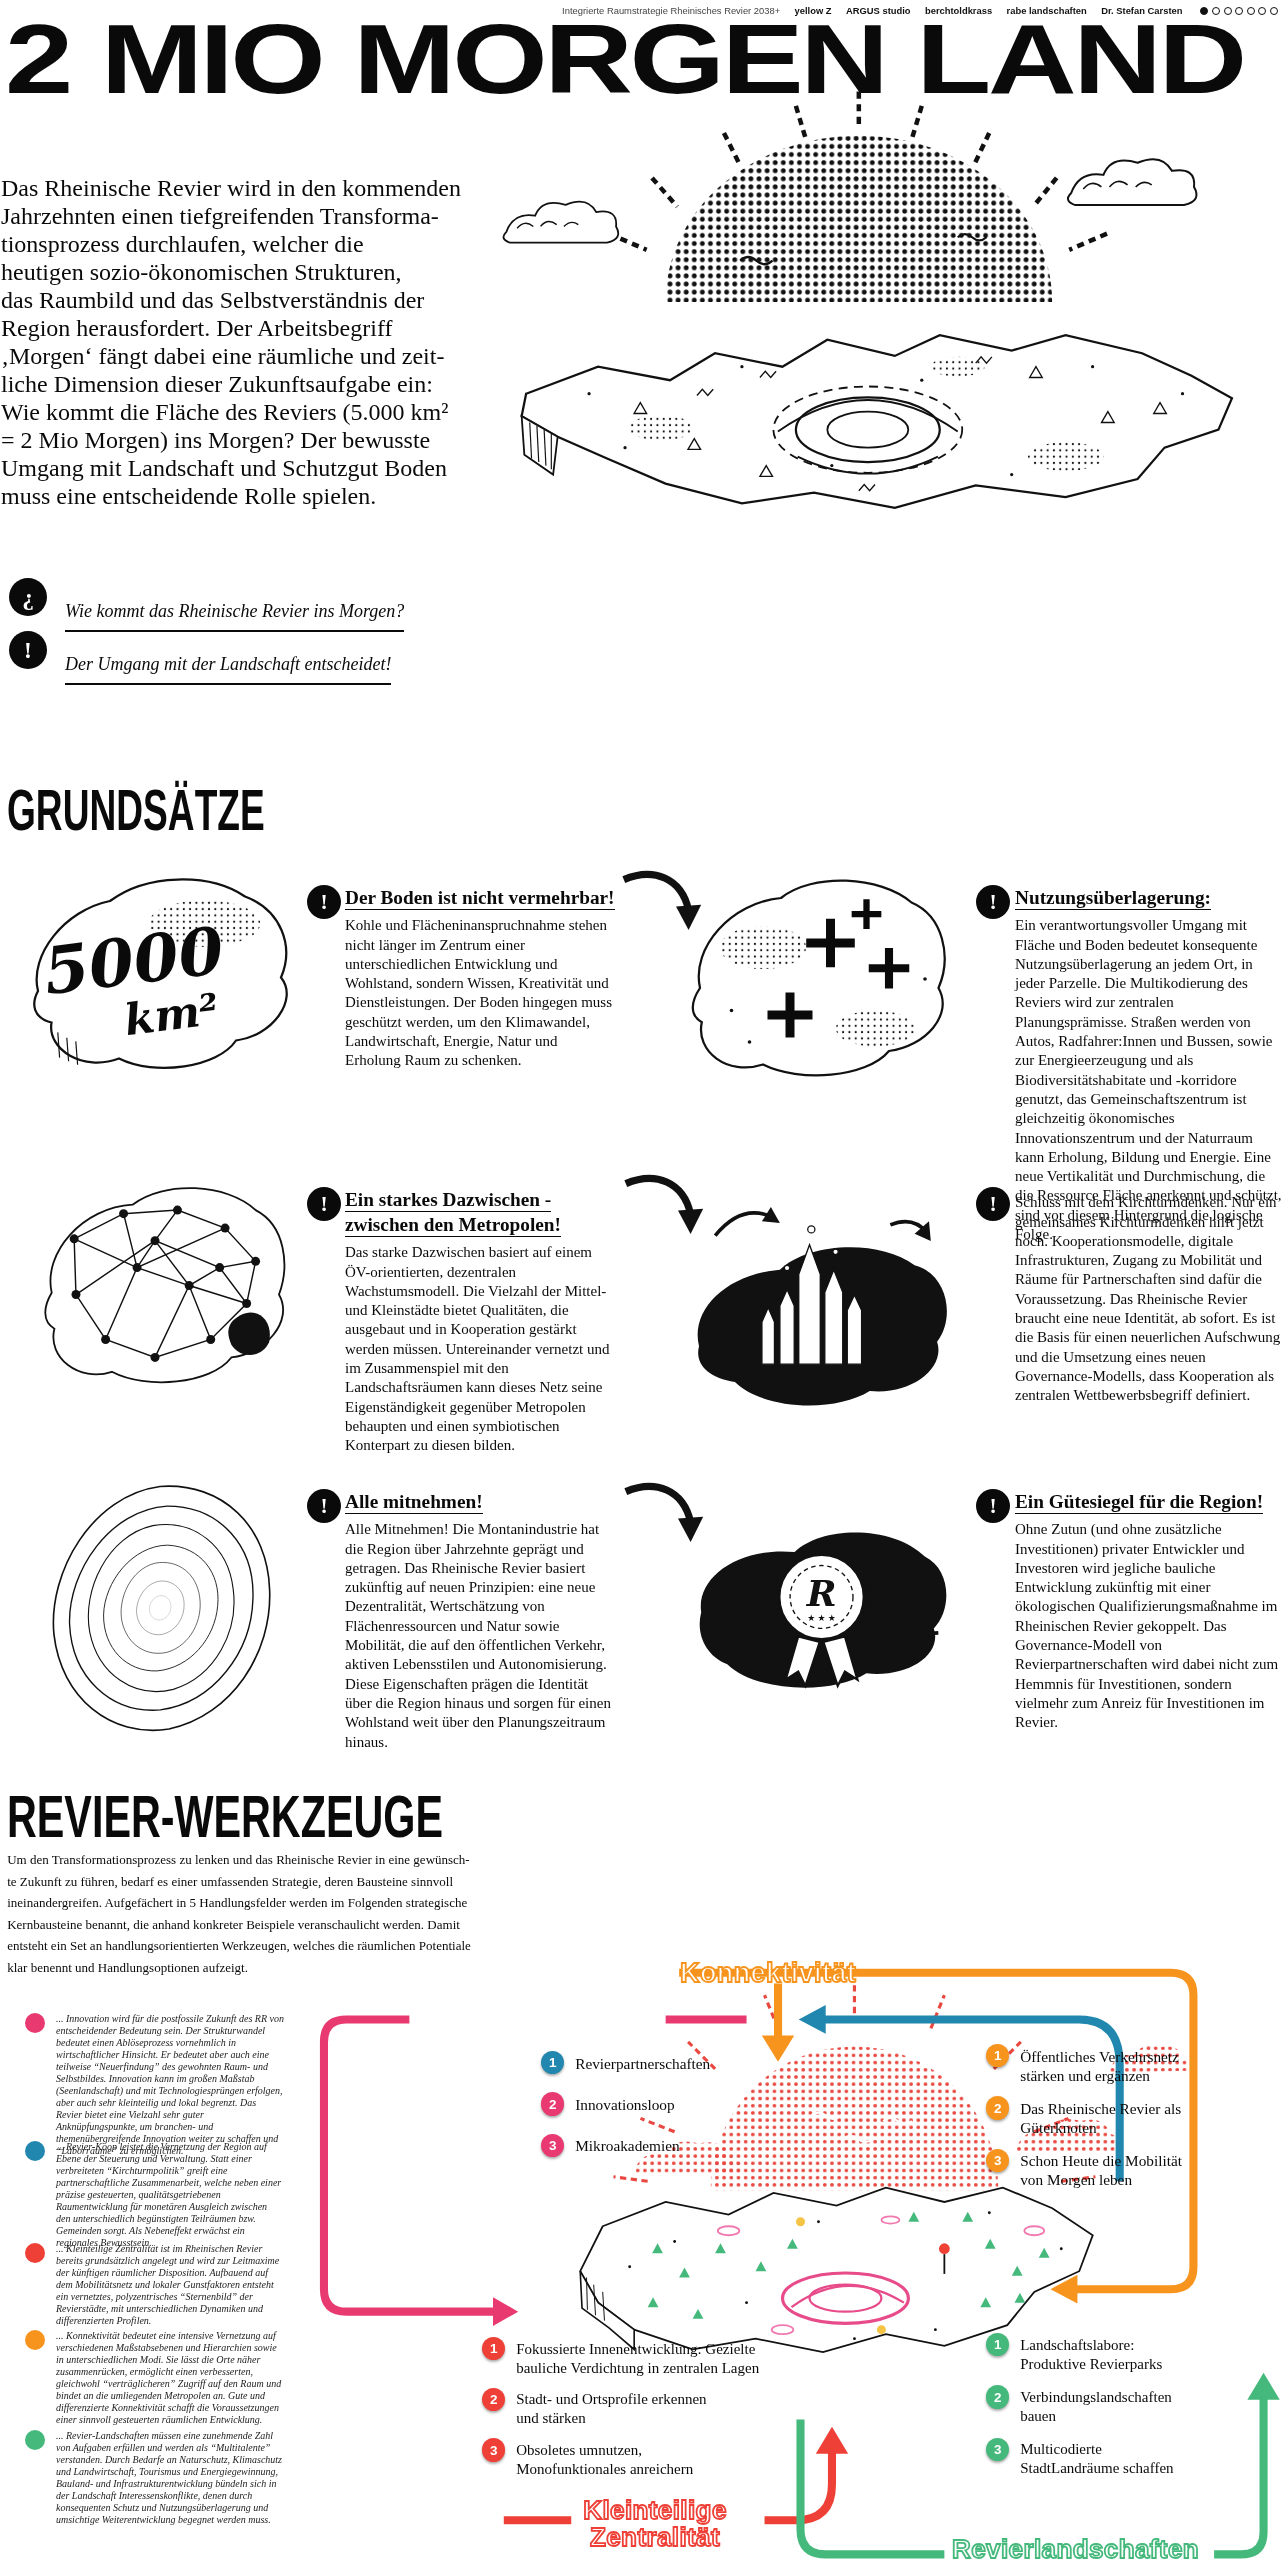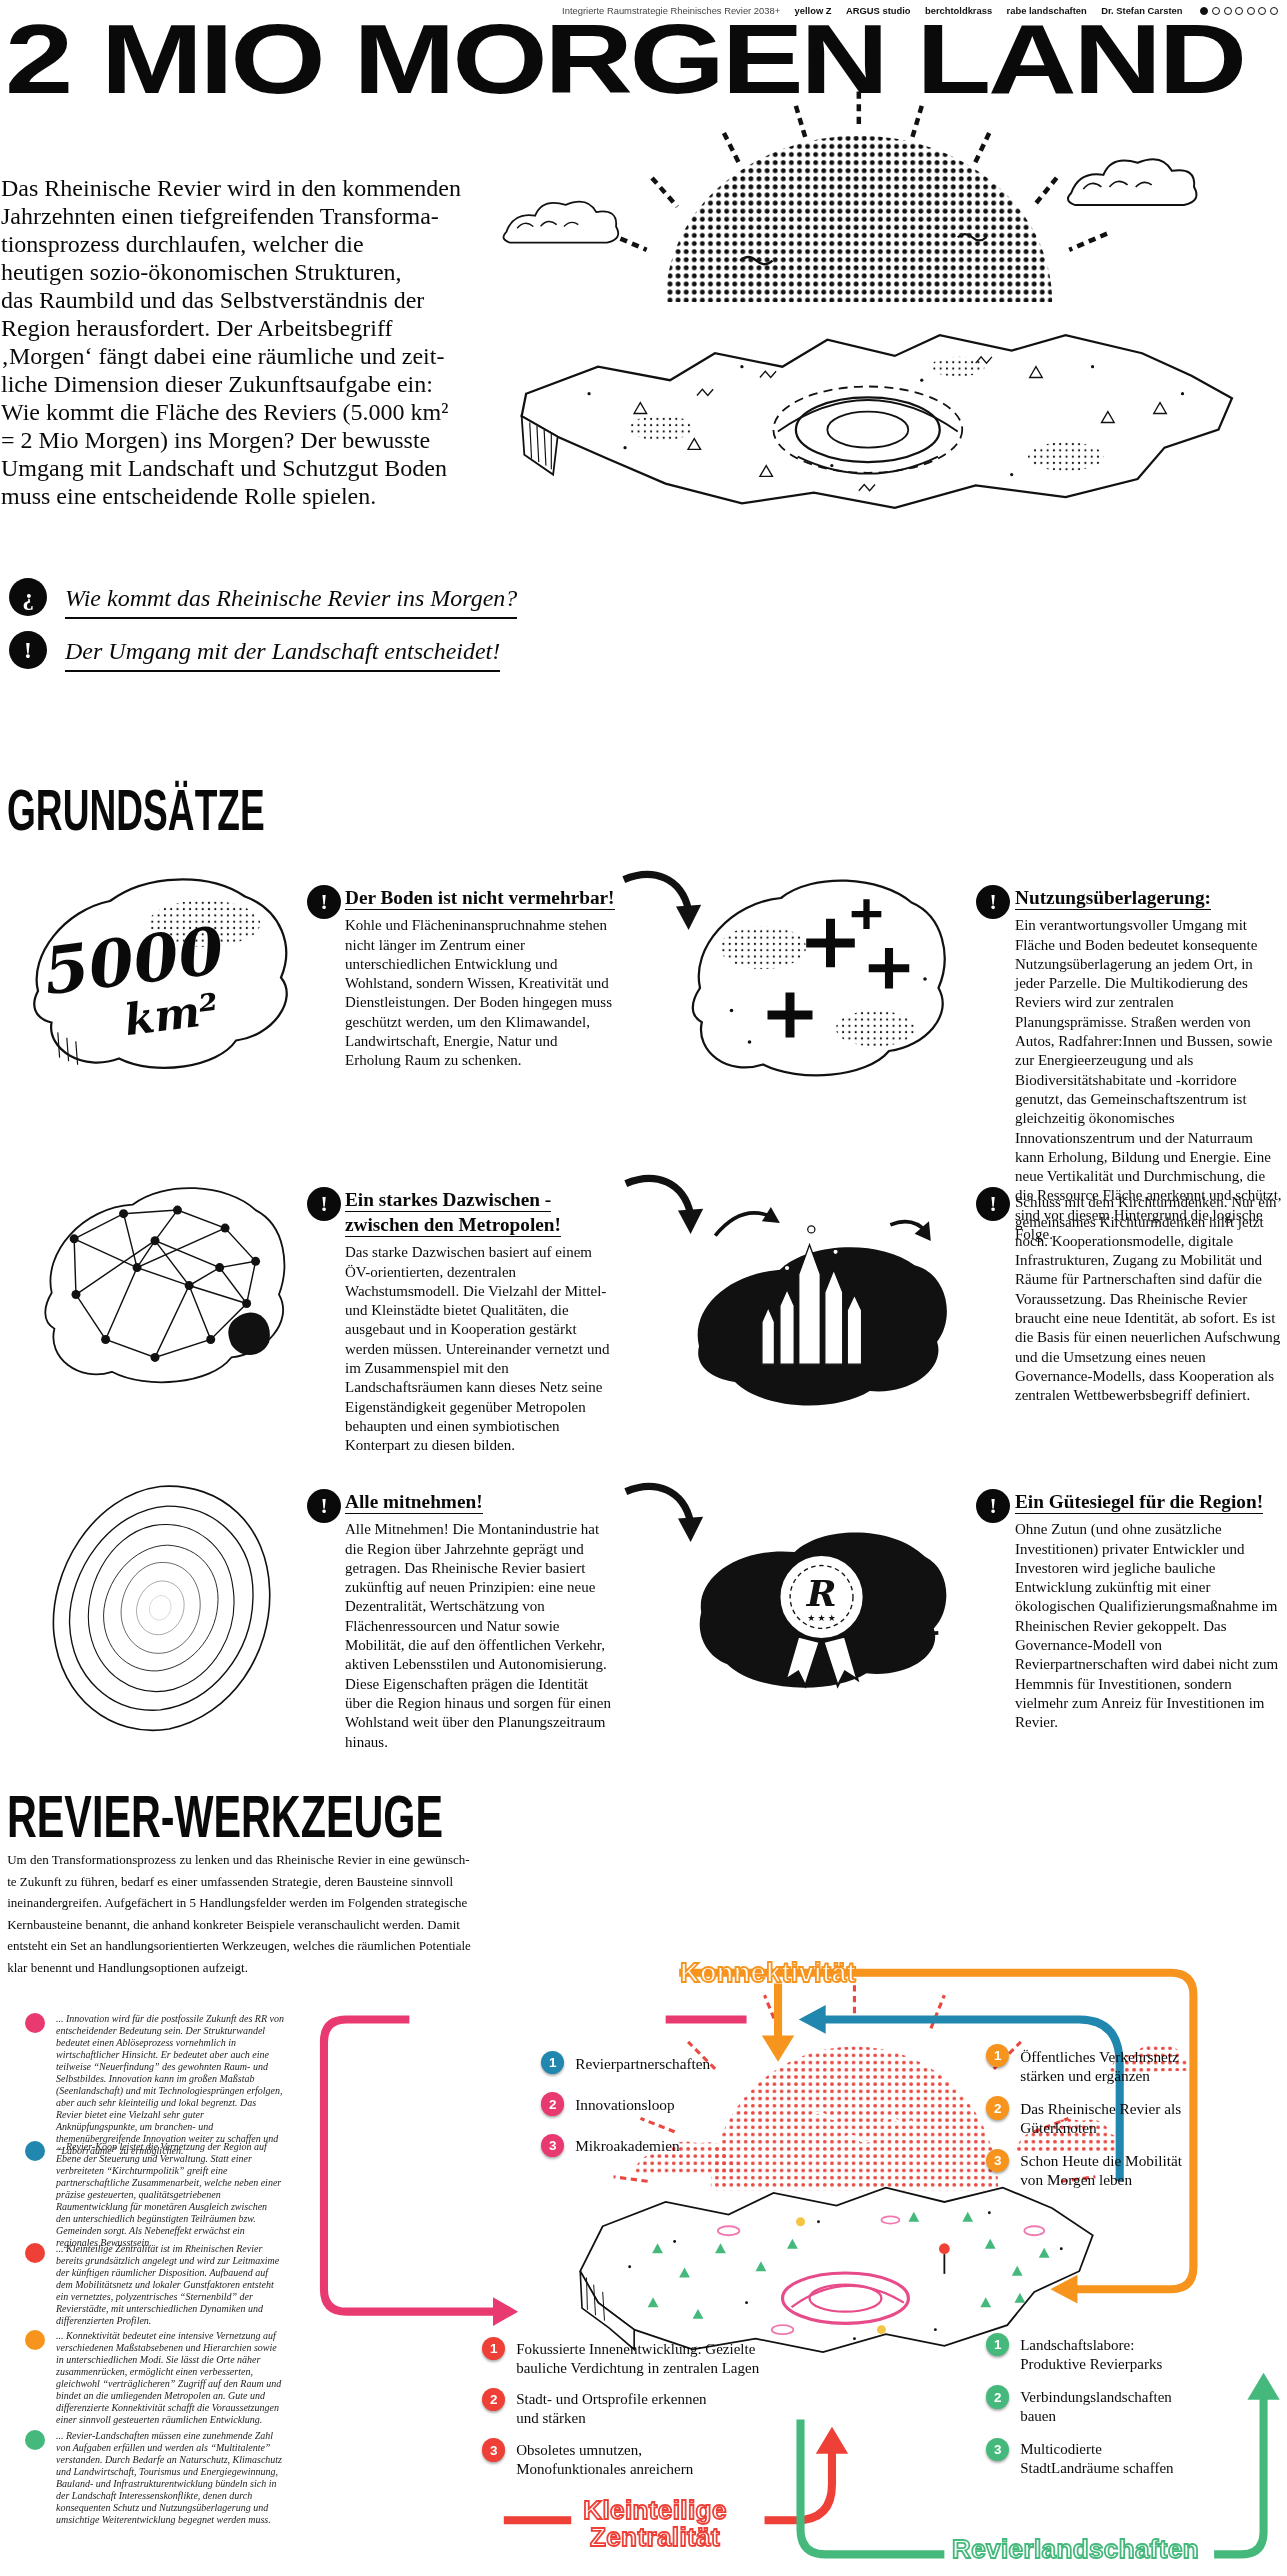--- a/index.html
+++ b/index.html
@@ -21,22 +21,22 @@
            line-height:1;white-space:nowrap;transform-origin:0 0;}
   #g-h{top:781px;font-size:58px;transform:scaleX(0.64);}
   #w-h{top:1788px;font-size:59px;transform:scaleX(0.70);}
   
   .intro{position:absolute;left:1px;top:174px;width:490px;font-size:24px;line-height:28px;
          white-space:pre-line;}
   
   .callout{position:absolute;left:9px;display:flex;gap:18px;align-items:flex-start;}
   .badge{width:38px;height:38px;border-radius:50%;background:#0a0a0a;color:#fff;flex:none;
          display:flex;align-items:center;justify-content:center;font-weight:700;font-size:23.4px;}
-  .callout .txt{font-style:italic;font-size:24px;line-height:27px;border-bottom:2.2px solid #0a0a0a;
-                padding-bottom:4.5px;margin-top:7px;white-space:nowrap;}
+  .callout .txt{font-style:italic;font-size:18px;line-height:27px;border-bottom:2.2px solid #0a0a0a;
+                padding-bottom:4.5px;margin-top:20px;white-space:nowrap;}
   
   .gicon{position:absolute;width:34px;height:34px;border-radius:50%;background:#0a0a0a;color:#fff;
          display:flex;align-items:center;justify-content:center;font-weight:700;font-size:21.6px;}
   .principle{position:absolute;width:272px;}
   .principle .g-head{font-weight:700;font-size:19.3px;line-height:25px;white-space:pre-line;}
   .principle .g-head span{border-bottom:1.8px solid #0a0a0a;padding-bottom:0.9px;}
   .principle .g-text{font-size:15px;line-height:19.3px;margin-top:6.3px;}
   
   .wintro{position:absolute;left:7.2px;top:1849px;width:711px;font-size:13px;line-height:21.6px;
           white-space:pre-line;}

